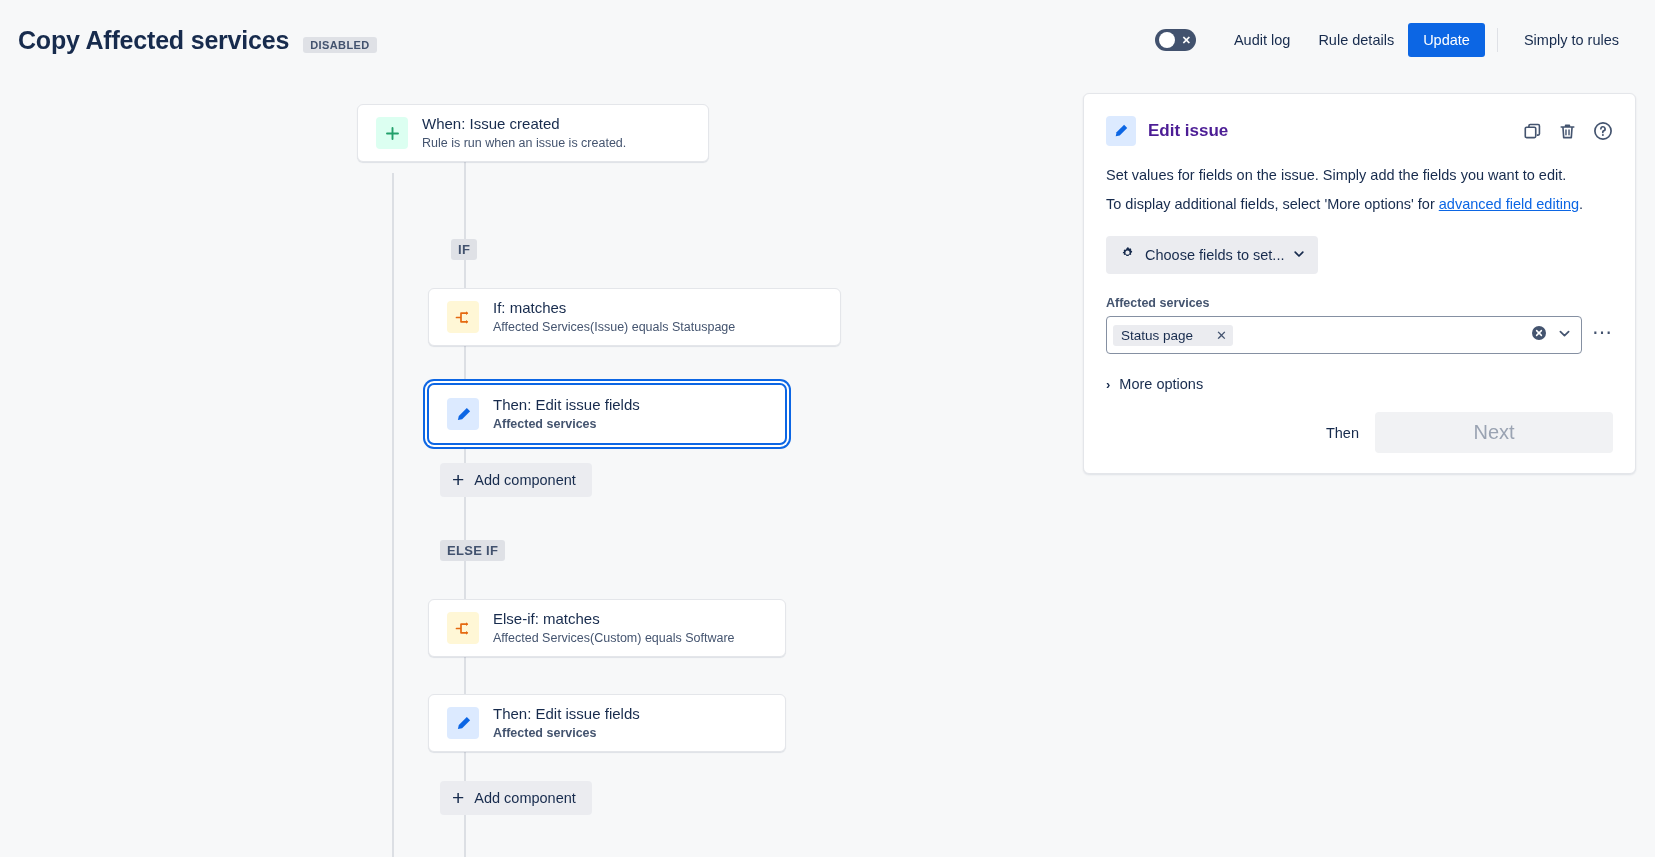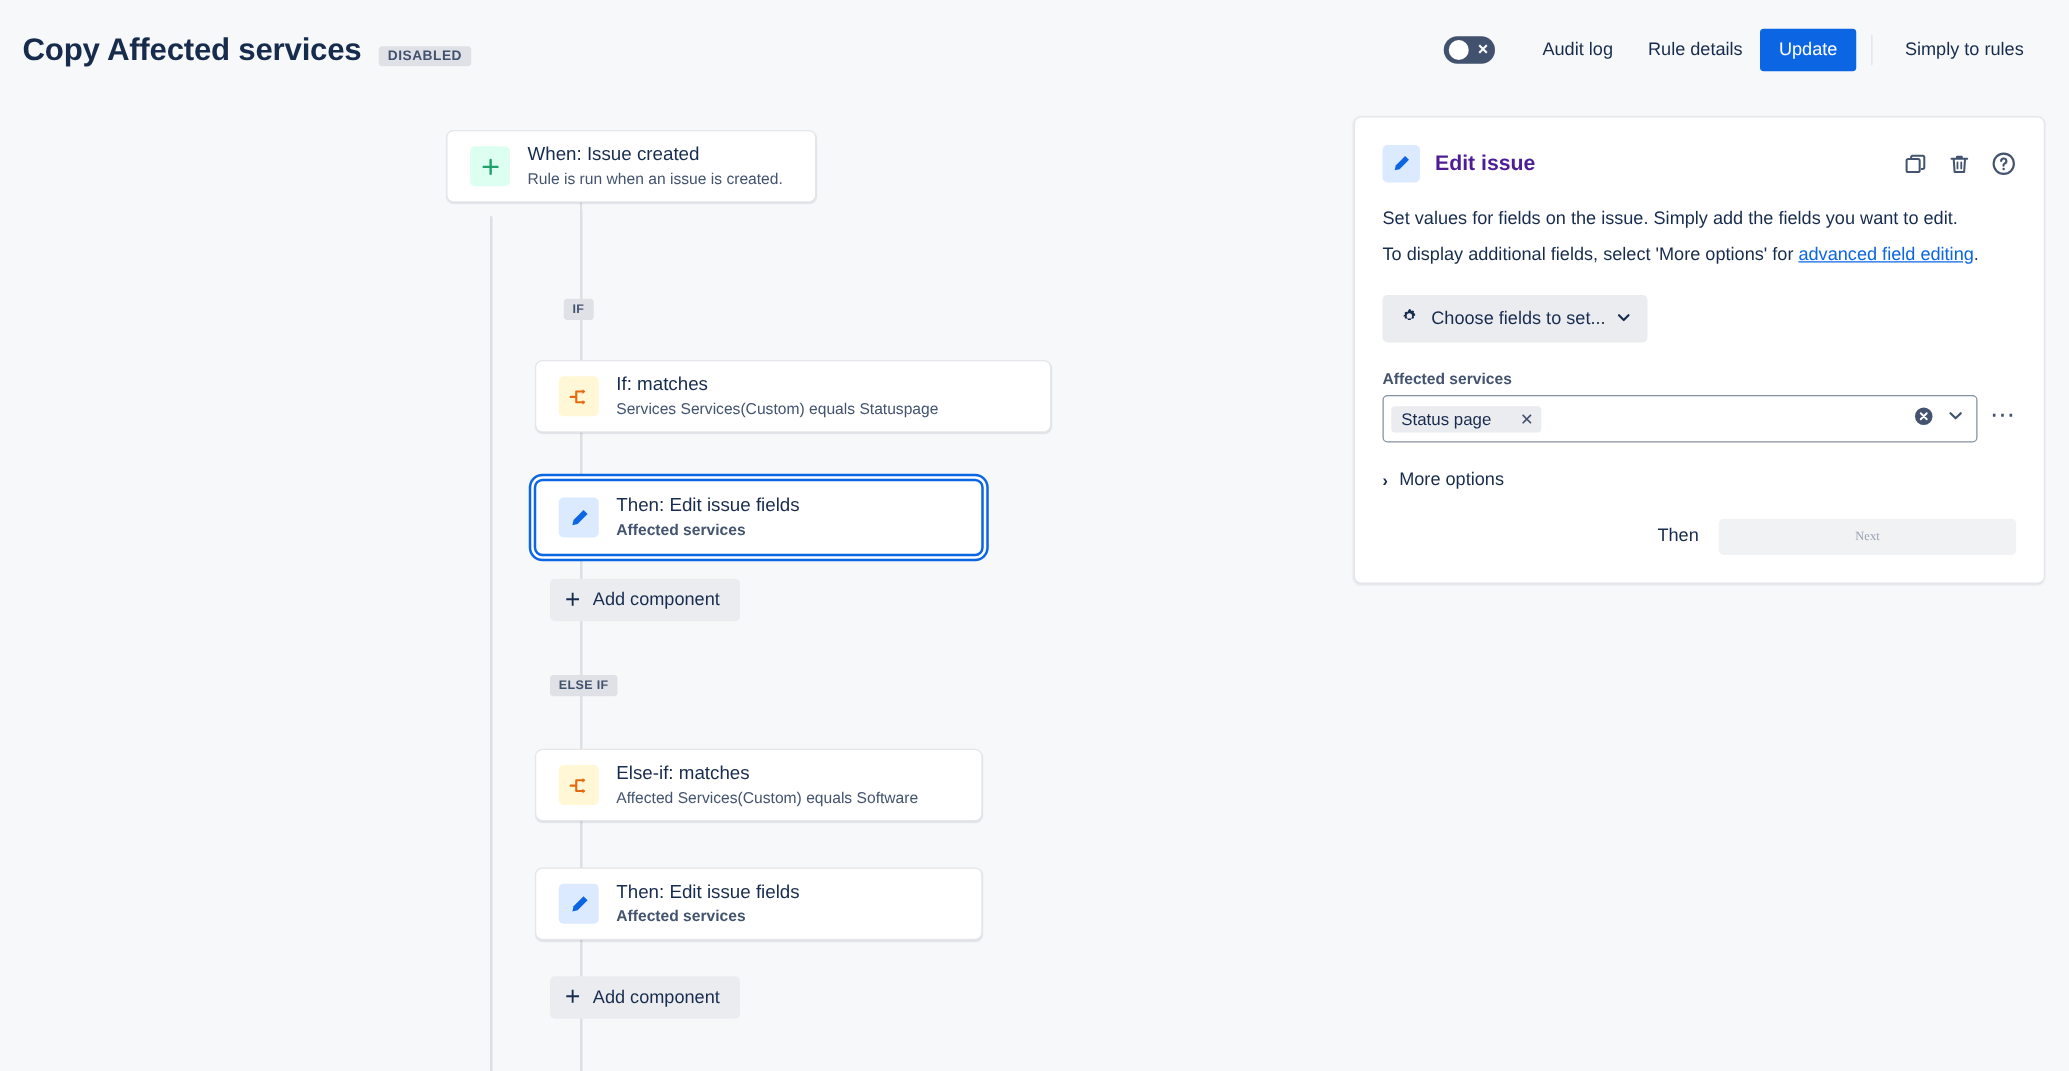--- a/index.html
+++ b/index.html
@@ -70,21 +70,21 @@
   .node .t2.bold { font-weight: 700; }
 
   .node.selected {
     border: 2px solid #0c66e4;
     box-shadow: 0 0 0 2px #fff, 0 0 0 4px #0c66e4;
     border-radius: 7px;
   }
 
   .branch-badge {
     position: absolute; background: #dfe1e6; color: #42526e;
-    font-size: 10px; font-weight: 600; letter-spacing: .3px;
+    font-size: 13px; font-weight: 600; letter-spacing: .3px;
     padding: 3px 7px; border-radius: 3px;
   }
 
   .add-component {
     position: absolute; background: #ebecf0; border: none; border-radius: 4px;
     display: flex; align-items: center; gap: 10px; padding: 9px 16px 9px 12px;
     cursor: pointer; font-family: "Liberation Sans", sans-serif;
   }
   .add-component .plus { font-size: 21px; line-height: 16px; color: #172b4d; font-weight: 300; }
   .add-component .lbl { font-size: 14.5px; color: #172b4d; font-weight: 500; }
@@ -133,22 +133,22 @@
   .more-options .lbl { font-size: 14.5px; color: #172b4d; }
   .chev-right { font-size: 13px; font-weight: 700; color: #172b4d; }
 
   .panel-footer { display: flex; align-items: center; justify-content: flex-end; gap: 0; margin-top: 20px; }
   .back-btn {
     background: transparent; border: none; font-size: 14.5px; color: #172b4d;
     padding: 9px 16px; cursor: pointer; font-family: "Liberation Sans", sans-serif;
   }
   .next-btn {
     background: #f1f2f4; border: none; border-radius: 4px; color: #9aa3b2;
-    font-size: 10px; padding: 9px 16px; width: 238px; cursor: default;
-    font-family: Liberation Serif, serif;
+    font-size: 20px; padding: 9px 16px; width: 238px; cursor: default;
+    font-family: Liberation Sans, sans-serif;
   }
 </style>
 </head>
 <body>
 
 <div class="header">
   <div class="title-wrap">
     <span class="page-title">Copy Affected services</span>
     <span class="status-badge">DISABLED</span>
   </div>
@@ -165,21 +165,21 @@
   </div>
 </div>
 
 <div class="canvas">
 
   <div class="line vline" style="left:392px; top:93px; height:684px;"></div>
   <div class="line hline" style="left:392px; top:68px; width:72px;"></div>
   <div class="corner" style="left:444px; top:68px;"></div>
   <div class="line vline" style="left:464px; top:88px; height:689px;"></div>
 
-  <div class="node" style="left:357px; top:24px; width:296px; height:58px;">
+  <div class="node" style="left:357px; top:24px; width:352px; height:58px;">
     <span class="icon-box icon-green">
       <svg width="15" height="15" viewBox="0 0 15 15" aria-hidden="true">
         <path d="M7.5 2v11M2 7.5h11" stroke="#22a06b" stroke-width="1.9" stroke-linecap="round"></path>
       </svg>
     </span>
     <span class="texts">
       <span class="t1">When: Issue created</span>
       <span class="t2">Rule is run when an issue is created.</span>
     </span>
   </div>
@@ -189,21 +189,21 @@
   <div class="node" style="left:428px; top:208px; width:413px; height:58px;">
     <span class="icon-box icon-yellow">
       <svg width="17" height="17" viewBox="0 0 17 17" aria-hidden="true">
         <path d="M1.5 8.5h4.5M6 8.5V4.2h6M6 8.5v4.3h6" stroke="#e56910" stroke-width="1.7" fill="none" stroke-linecap="round" stroke-linejoin="round"></path>
         <path d="M11 2.3l2.2 1.9L11 6.1z" fill="#e56910"></path>
         <path d="M11 10.9l2.2 1.9L11 14.7z" fill="#e56910"></path>
       </svg>
     </span>
     <span class="texts">
       <span class="t1">If: matches</span>
-      <span class="t2">Services Services(Custom) equals Statuspage</span>
+      <span class="t2">Affected Services(Issue) equals Statuspage</span>
     </span>
   </div>
 
   <div class="node selected" style="left:427px; top:303px; width:360px; height:62px;">
     <span class="icon-box icon-blue">
       <svg width="17" height="17" viewBox="0 0 17 17" aria-hidden="true">
         <path d="M11.8 1.9l3.3 3.3-8 8-4.2.9.9-4.2z" fill="#0c66e4"></path>
       </svg>
     </span>
     <span class="texts">

